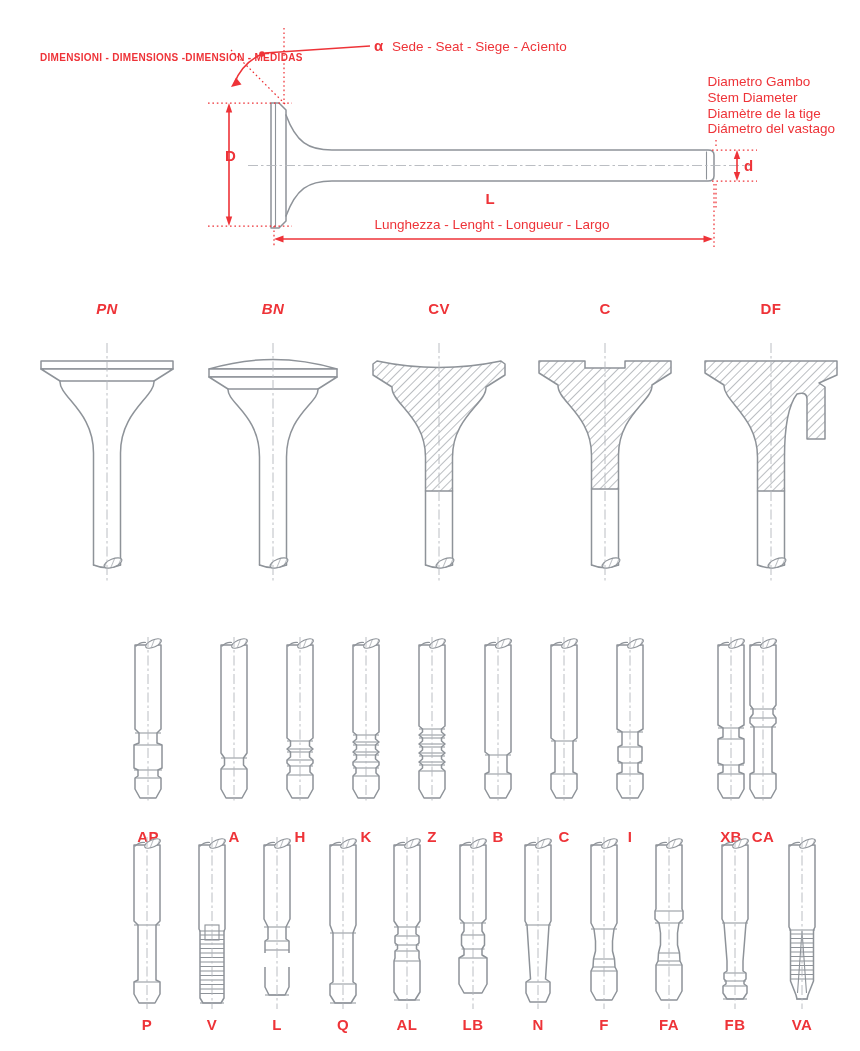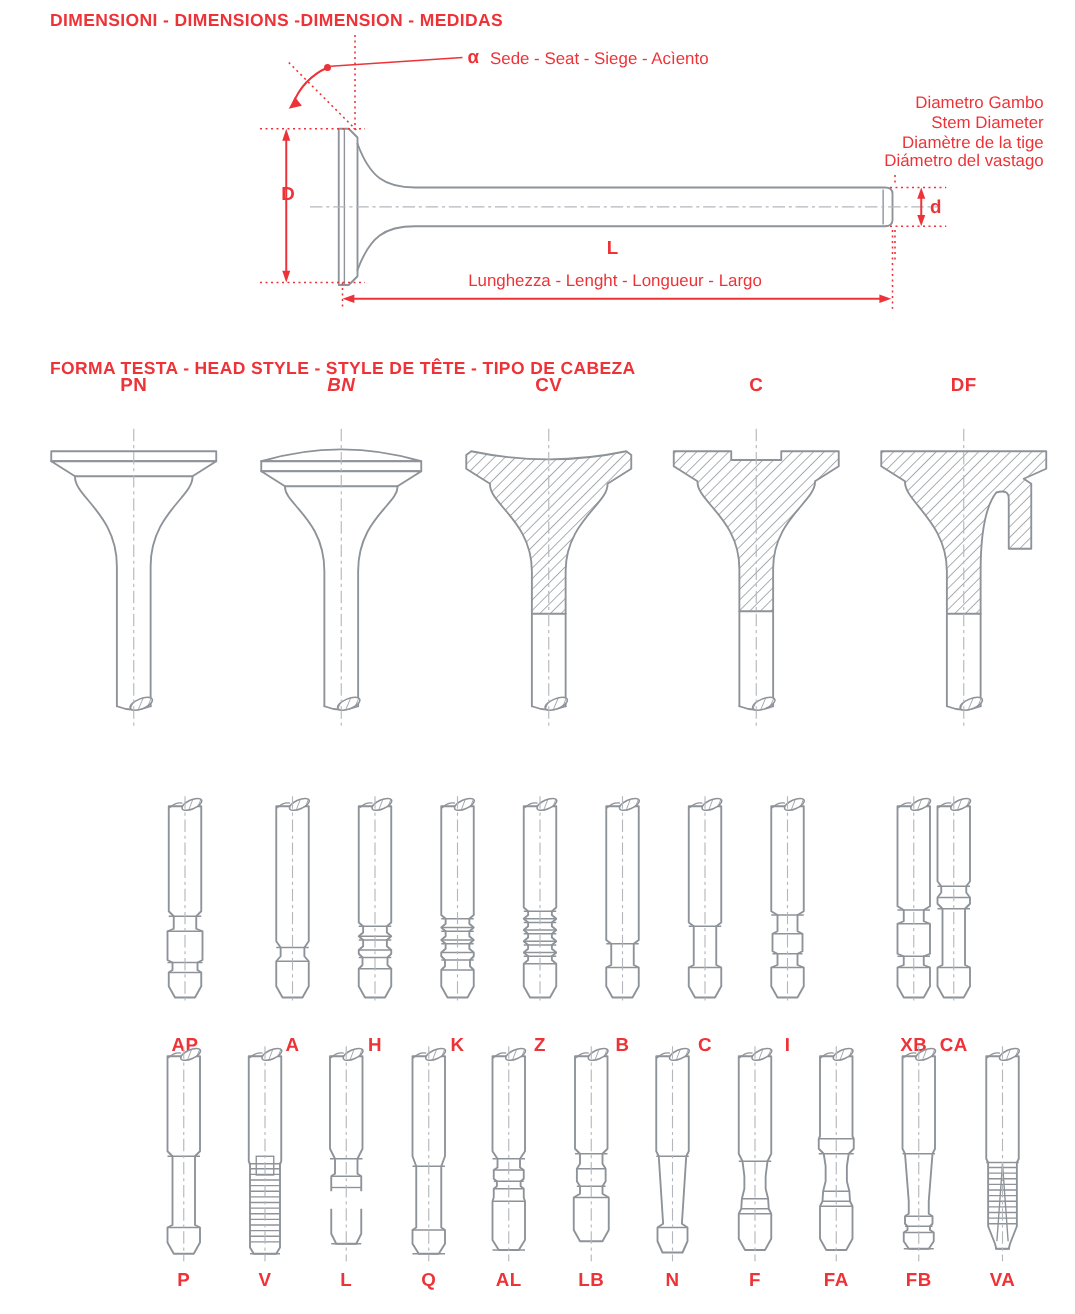--- a/index.html
+++ b/index.html
@@ -1,20 +1,20 @@
 <!DOCTYPE html>
 <html><head>
 <meta charset="utf-8">
 <style>
   html,body{margin:0;padding:0;background:#fff;}
   #page{position:relative;width:860px;height:1051px;background:#fff;overflow:hidden;
         font-family:"Liberation Sans",sans-serif;}
-  .red-h{position:absolute;color:#ee3338;font-size:14px;font-weight:bold;letter-spacing:.3px;white-space:nowrap;}
+  .red-h{position:absolute;color:#ee3338;font-size:10px;font-weight:bold;letter-spacing:.3px;white-space:nowrap;margin-top:44px;}
   .ann{position:absolute;color:#ee3338;font-size:13.5px;line-height:15.8px;font-weight:500;white-space:nowrap;}
-  .ann.right{text-align:right;}
+  .ann.right{}
   .sym{position:absolute;color:#ee3338;font-size:15px;font-weight:bold;}
   .fig{position:absolute;text-align:center;}
   .fig .code{color:#ee3338;font-size:15px;font-weight:bold;letter-spacing:.4px;}
   .fig.head .code{margin-bottom:22px;}
   .fig.row1 .code{margin-top:25px;}
   .fig.row2 .code{margin-top:7px;}
   svg{display:block;margin:0 auto;overflow:visible;}
   svg .g{stroke:#8e9399;stroke-width:1.5;fill:none;stroke-linejoin:round;stroke-linecap:round;}
   svg .g2{stroke:#8e9399;stroke-width:1.1;fill:none;}
   svg .gf{stroke:#8e9399;stroke-width:1.5;fill:#fff;stroke-linejoin:round;}
@@ -88,23 +88,22 @@
     <div>Diamètre de la tige</div>
     <div>Diámetro del vastago</div>
   </div>
   <div class="sym" style="left:744px;top:157px">d</div>
 
   <div class="sym" style="left:225px;top:147px">D</div>
 
   <div class="sym" style="left:480px;top:190px;width:20px;text-align:center">L</div>
   <div class="ann" style="left:342px;top:217px;width:300px;text-align:center">Lunghezza - Lenght - Longueur - Largo</div>
 
-  <div class="red-h" style="left:40px;top:286px">FORMA TESTA - HEAD STYLE - STYLE DE TÊTE - TIPO DE CABEZA</div>
   <div id="head-figs">
-      <div class="fig head" style="left: 22px; top: 300px; width: 170px;">
+      <div class="fig head" style="left: 22px; top: 300px; width: 170px; font-style: italic;">
         <div class="code">PN</div>
         <svg width="170" height="250" viewBox="0 0 170 250">
     <path class="gf" d="M19,22 H151 V30 H19 Z"></path>
      <path class="gf" d="M19,30 H151 L132,42 H38 Z"></path>
      <path class="g" d="M38,42 C37,58 71.5,72 71.5,114 V226 M132,42 C133,58 98.5,72 98.5,114 V226"></path>
     <path class="g" d="M71.5,226 Q85,231.5 98.5,226"></path>
     <ellipse class="he" cx="91" cy="224" rx="9.5" ry="4" transform="rotate(-22 91 224)"></ellipse>
     <path class="cl" d="M85,4 V244"></path>
   </svg>
       </div>

